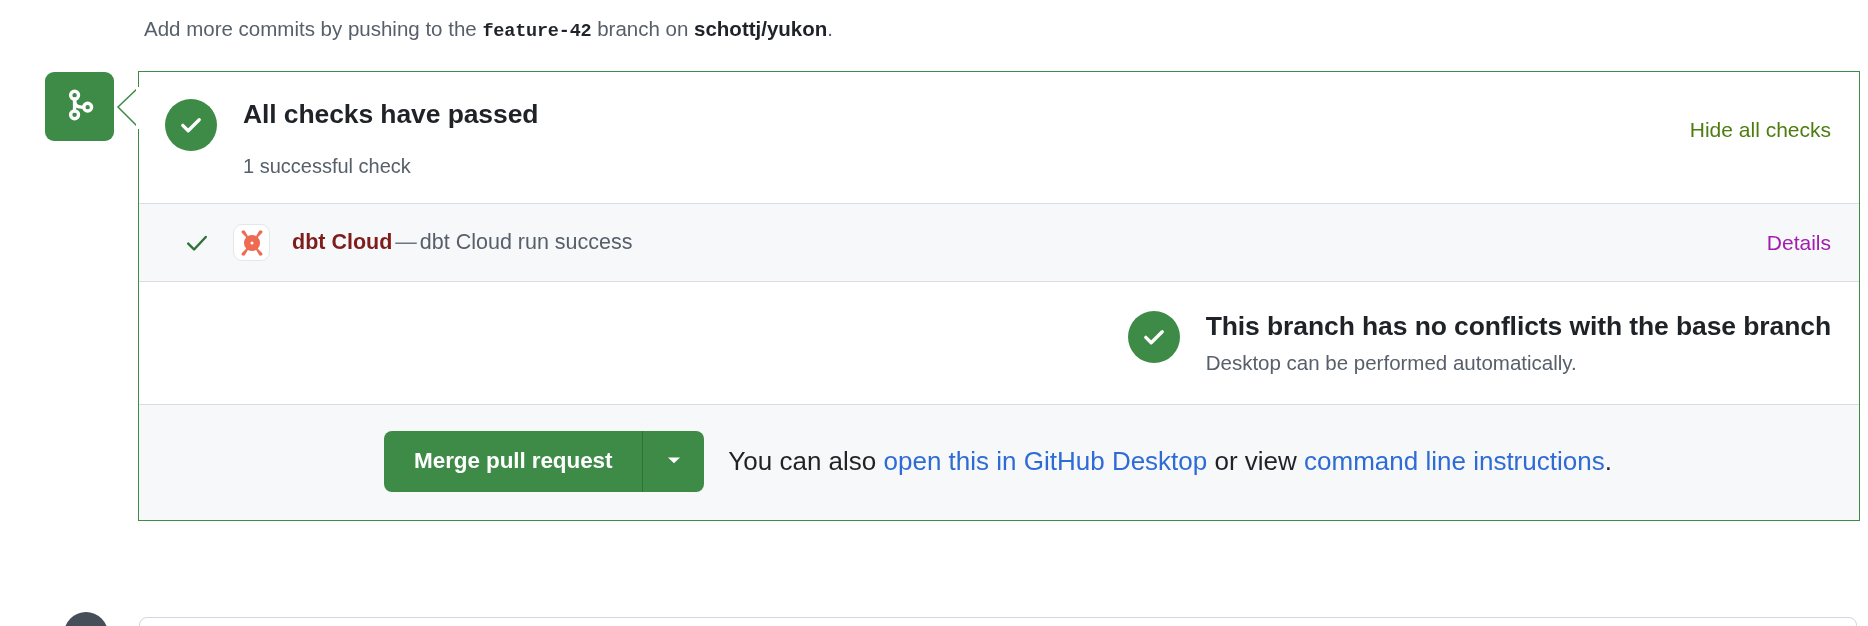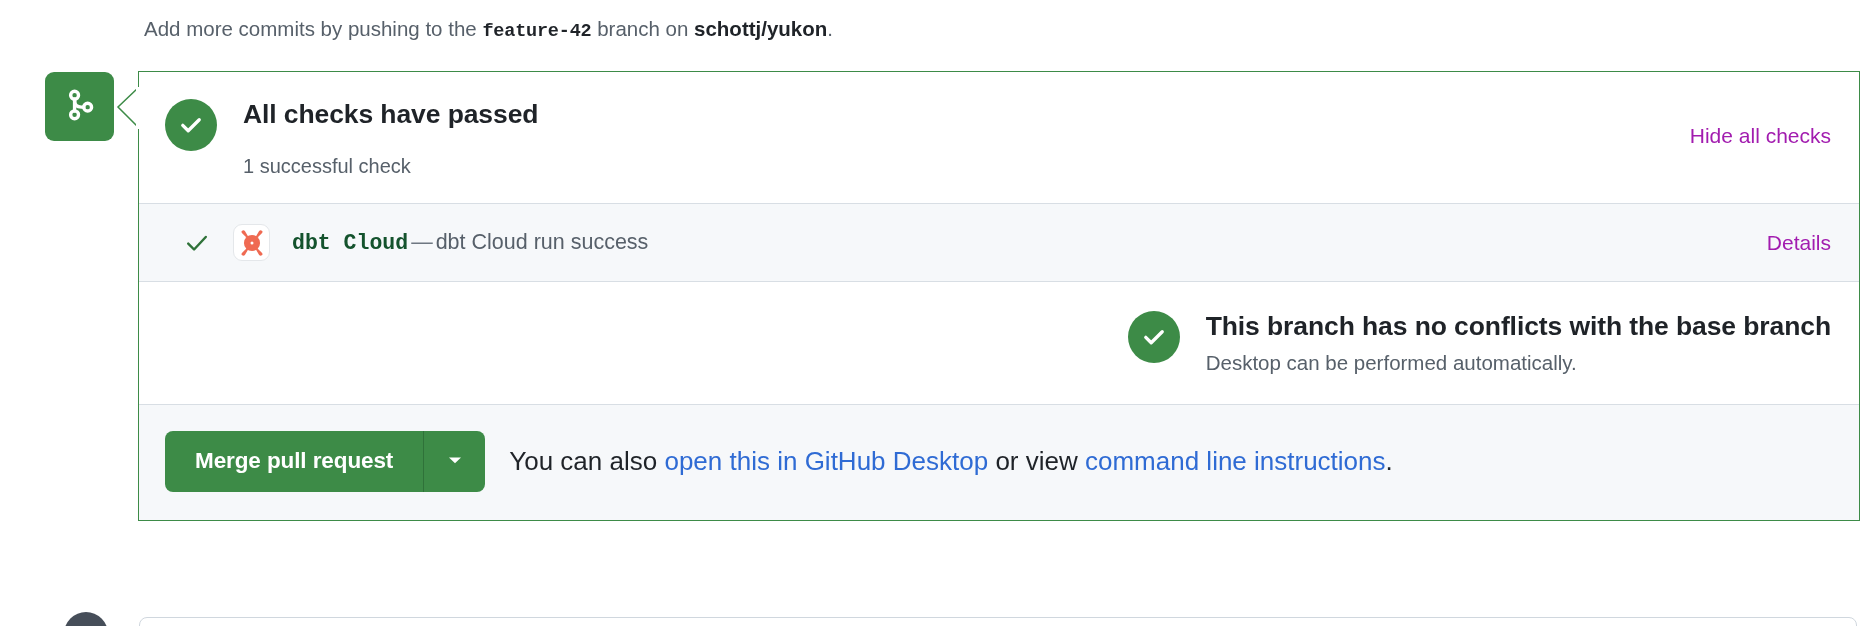--- a/index.html
+++ b/index.html
@@ -110,23 +110,23 @@
   }
   .header-sub {
     font-size: 20px;
     color: #57606a;
     line-height: 30px;
     margin-top: 21px;
   }
   .header-action {
     flex: 0 0 auto;
     font-size: 21px;
-    color: #a21caf;
-    cursor: pointer;
-    margin-top: 26px;
+    color: #4d7c0f;
+    cursor: pointer;
+    margin-top: 20px;
     white-space: nowrap;
   }
 
   
   .check-row {
     display: flex;
     align-items: center;
     background: #f6f8fa;
     border-top: 1.5px solid #d8dee4;
     border-bottom: 1.5px solid #d8dee4;
@@ -153,21 +153,21 @@
     align-items: center;
     justify-content: center;
   }
   .check-label {
     margin-left: 22px;
     font-size: 21.5px;
     color: #57606a;
     white-space: nowrap;
     flex: 1 1 auto;
   }
-  .check-label b { color: #14532d; font-weight: bold; font-family: Liberation Mono, monospace; }
+  .check-label b { color: #7f1d1d; font-weight: bold; }
   .check-label .dash { color: #6e7781; padding: 0 3px; }
   .check-details {
     flex: 0 0 auto;
     font-size: 21px;
     color: #a21caf;
     cursor: pointer;
     white-space: nowrap;
   }
 
   
@@ -193,20 +193,21 @@
     line-height: 30px;
     margin-top: 6px;
   }
 
   
   .merge-footer {
     display: flex;
     align-items: center;
     background: #f6f8fa;
     padding: 26px 28px 28px 26px;
+    justify-content: center;
   }
   .merge-btn-group {
     display: flex;
     align-items: stretch;
     border-radius: 8px;
     overflow: hidden;
     flex: 0 0 auto;
   }
   .merge-btn {
     background: #3d8b47;

